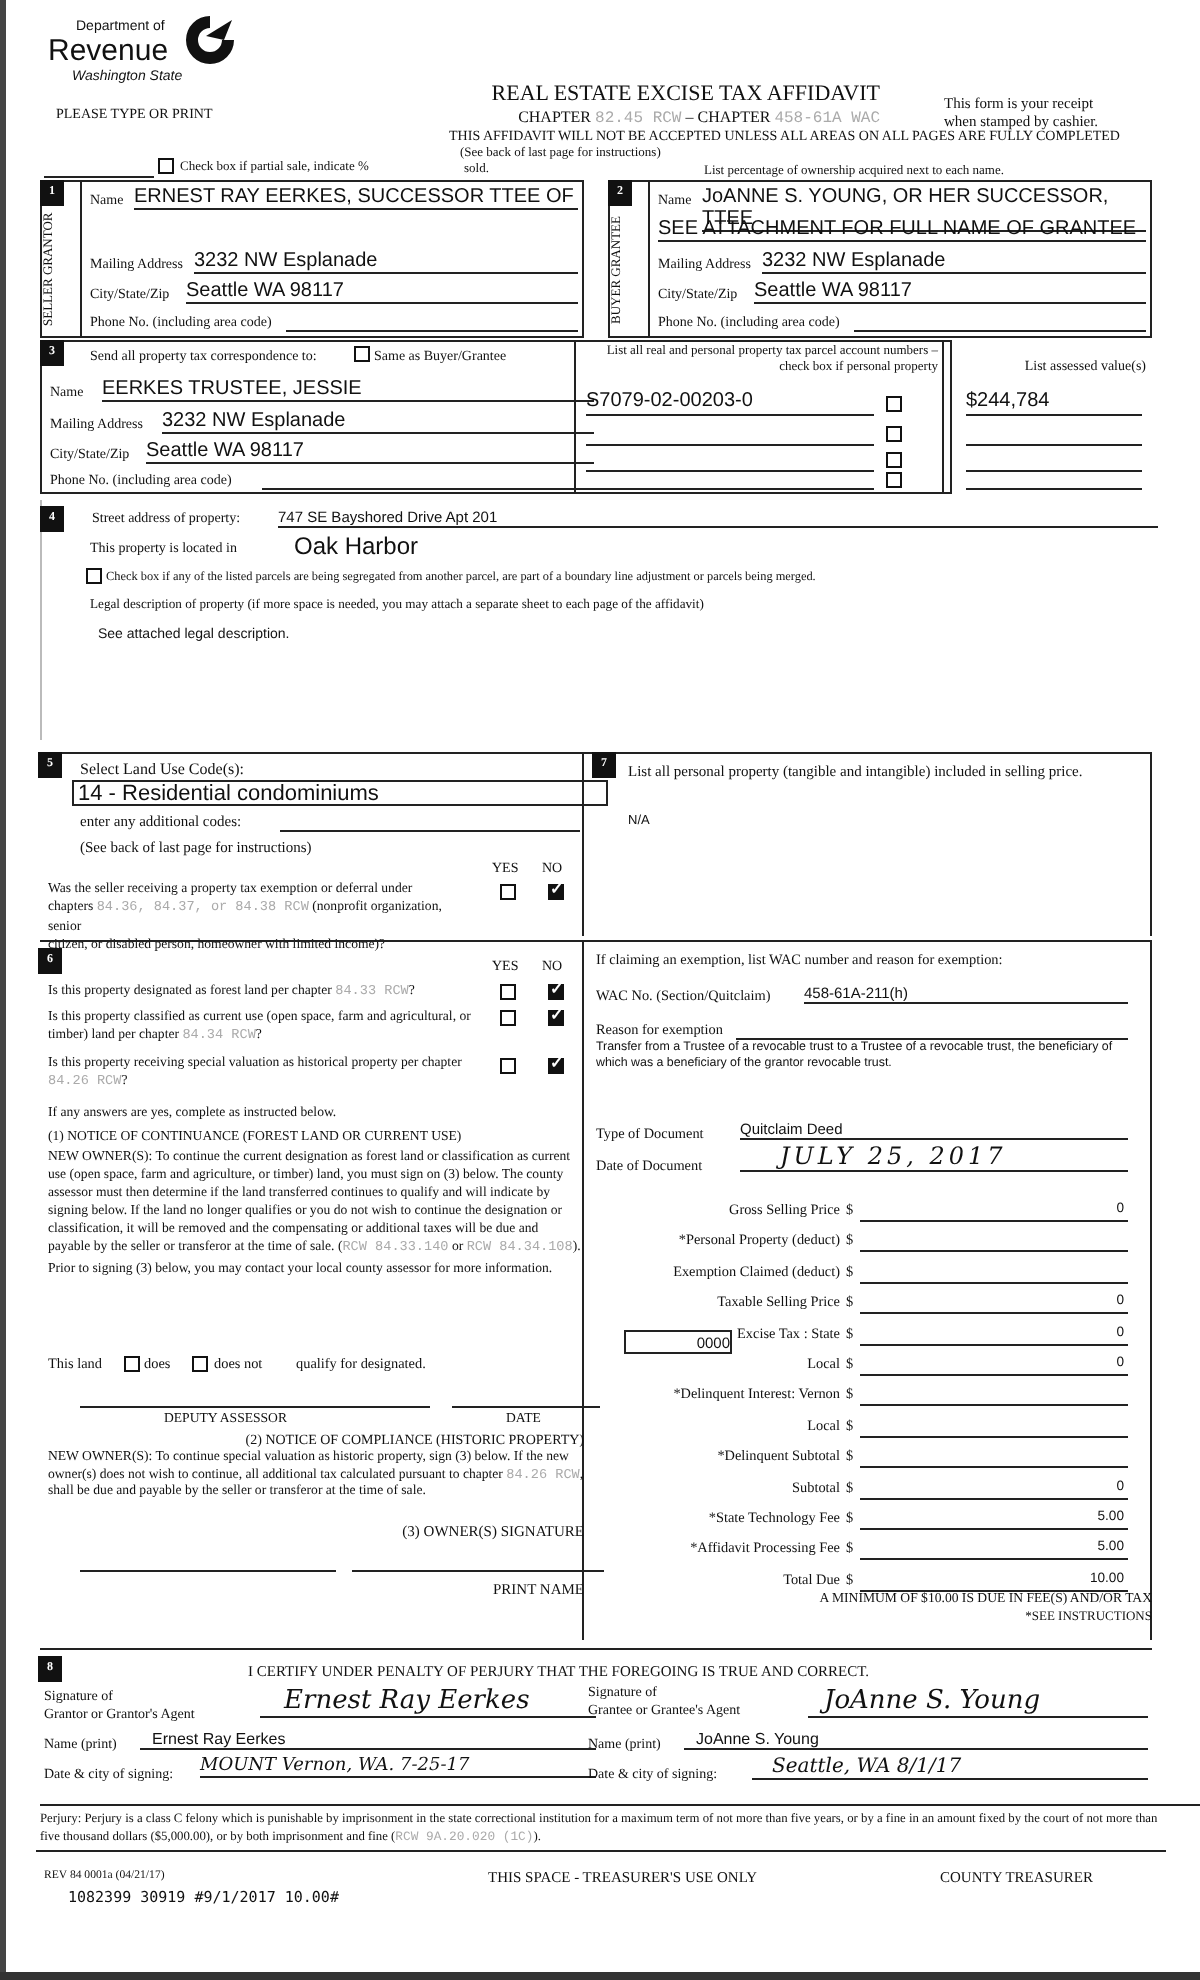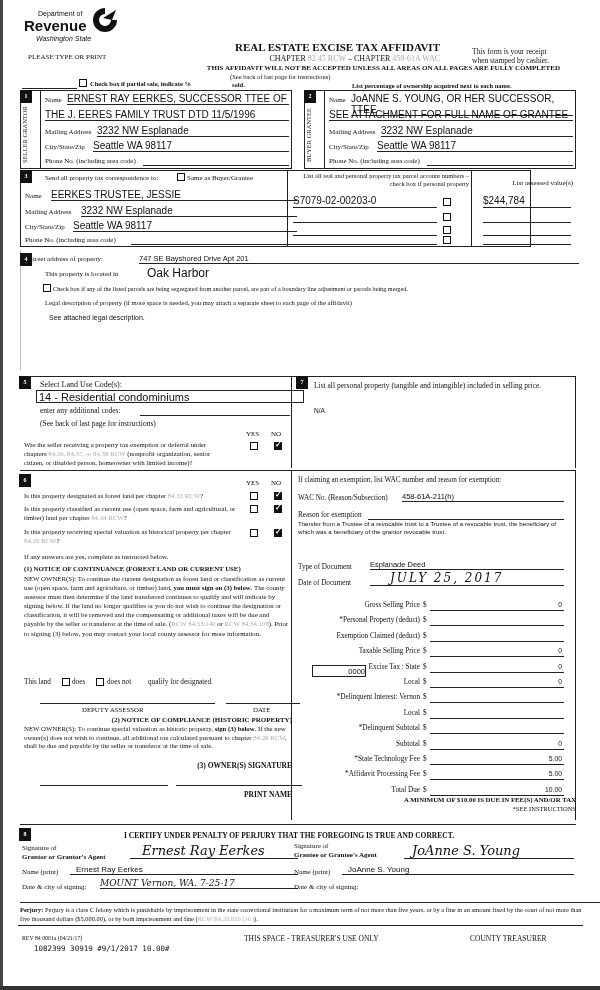--- a/index.html
+++ b/index.html
@@ -1,32 +1,32 @@
 <!DOCTYPE html>
 <html><head>
 <meta charset="utf-8">
 <style>
   * { box-sizing: border-box; margin: 0; padding: 0; }
   html, body { width: 600px; height: 990px; background: #fff; overflow: hidden; }
   body { font-family: "Liberation Serif", serif; color: #111; font-size: 8px; position: relative; }
   .abs { position: absolute; }
   .sans { font-family: "Liberation Sans", sans-serif; }
   .hw { font-family: "DejaVu Serif", serif; font-style: italic; }
-  .bold { font-weight: bold; }
+  .bold { font-weight: normal; }
   .ul { border-bottom: 1px solid #222; }
   .box { border: 1px solid #222; }
   .numtag { background: #111; color: #fff; font-size: 6px; text-align: center; line-height: 13px; width: 12px; height: 13px; position: absolute; font-weight: bold; }
   .cb { width: 8px; height: 8px; border: 1px solid #111; display: inline-block; position: absolute; background: #fff; }
   .cb.checked::after { content: "✓"; position: absolute; left: 0px; top: -3px; font-size: 8px; font-weight: bold; color: #111; }
   .cb.checked { background: #111; }
   .cb.checked::after { color: #fff; }
   .field { font-family: "Liberation Sans", sans-serif; font-size: 10px; }
   .small { font-size: 7px; }
   .tiny { font-size: 6px; }
-  .gray { color: #aaa; }
+  .gray { color: #aaa; font-family: Liberation Mono, monospace; }
   .vert { writing-mode: vertical-rl; transform: rotate(180deg); font-size: 6.5px; text-align: center; line-height: 8px; }
   .vline { position: absolute; width: 1px; background: #222; }
   .hline { position: absolute; height: 1px; background: #222; }
   .right { text-align: right; }
   .center { text-align: right; }
 </style>
 </head>
 <body>
 
 <div class="abs" style="left:24px;top:6px;width:100px;height:40px;">
@@ -52,21 +52,20 @@
 <div class="abs bold" style="left:90px;top:80px;font-size:6.5px;">Check box if partial sale, indicate %</div>
 <div class="abs bold" style="left:232px;top:81px;font-size:6.5px;">sold.</div>
 <div class="abs bold" style="left:352px;top:82px;font-size:6.5px;">List percentage of ownership acquired next to each name.</div>
 
 <div class="abs box" style="left:20px;top:90px;width:272px;height:79px;">
   <div class="numtag" style="left:-1px;top:-1px;">1</div>
   <div class="abs vert" style="left:0px;top:14px;width:18px;height:60px;">SELLER GRANTOR</div>
   <div class="vline" style="left:19px;top:0;height:77px;"></div>
   <div class="abs small" style="left:24px;top:5px;">Name</div>
   <div class="abs field ul" style="left:46px;top:2px;width:222px;">ERNEST RAY EERKES, SUCCESSOR TTEE OF</div>
-  <div class="abs field ul" style="left:24px;top:18px;width:244px;">THE J. EERES FAMILY TRUST DTD 11/5/1996</div>
   <div class="abs small" style="left:24px;top:37px;">Mailing Address</div>
   <div class="abs field ul" style="left:76px;top:34px;width:192px;">3232 NW Esplanade</div>
   <div class="abs small" style="left:24px;top:52px;">City/State/Zip</div>
   <div class="abs field ul" style="left:72px;top:49px;width:196px;">Seattle WA  98117</div>
   <div class="abs small" style="left:24px;top:66px;">Phone No. (including area code)</div>
   <div class="abs ul" style="left:122px;top:74px;width:146px;height:1px;"></div>
 </div>
 
 <div class="abs box" style="left:304px;top:90px;width:272px;height:79px;">
   <div class="numtag" style="left:-1px;top:-1px;">2</div>
@@ -76,21 +75,21 @@
   <div class="abs field ul" style="left:46px;top:2px;width:222px;">JoANNE S. YOUNG, OR HER SUCCESSOR, TTEE</div>
   <div class="abs field ul" style="left:24px;top:18px;width:244px;">SEE ATTACHMENT FOR FULL NAME OF GRANTEE</div>
   <div class="abs small" style="left:24px;top:37px;">Mailing Address</div>
   <div class="abs field ul" style="left:76px;top:34px;width:192px;">3232 NW Esplanade</div>
   <div class="abs small" style="left:24px;top:52px;">City/State/Zip</div>
   <div class="abs field ul" style="left:72px;top:49px;width:196px;">Seattle WA  98117</div>
   <div class="abs small" style="left:24px;top:66px;">Phone No. (including area code)</div>
   <div class="abs ul" style="left:122px;top:74px;width:146px;height:1px;"></div>
 </div>
 
-<div class="abs box" style="left:20px;top:170px;width:511px;height:77px;">
+<div class="abs box" style="left:20px;top:170px;width:456px;height:77px;">
   <div class="numtag" style="left:-1px;top:-1px;">3</div>
   <div class="abs small" style="left:24px;top:3px;">Send all property tax correspondence to:</div>
   <span class="cb" style="left:156px;top:2px;"></span>
   <div class="abs small" style="left:166px;top:3px;">Same as Buyer/Grantee</div>
   <div class="abs small" style="left:4px;top:21px;">Name</div>
   <div class="abs field ul" style="left:30px;top:18px;width:246px;">EERKES TRUSTEE, JESSIE</div>
   <div class="abs small" style="left:4px;top:37px;">Mailing Address</div>
   <div class="abs field ul" style="left:60px;top:34px;width:216px;">3232 NW Esplanade</div>
   <div class="abs small" style="left:4px;top:52px;">City/State/Zip</div>
   <div class="abs field ul" style="left:52px;top:49px;width:224px;">Seattle WA  98117</div>
@@ -119,21 +118,21 @@
   </div>
   <div>
     <div class="abs field ul" style="left:272px;top:62px;width:144px;height:12px;"></div>
     <span class="cb" style="left:422px;top:65px;"></span>
     <div class="abs field ul" style="left:462px;top:62px;width:88px;height:12px;"></div>
   </div>
 </div>
 
 <div class="abs" style="left:20px;top:250px;width:556px;height:120px;border-left:1px solid #bbb;">
   <div class="numtag" style="left:-1px;top:3px;">4</div>
-  <div class="abs small" style="left:8px;top:5px;">Street address of property:</div>
+  <div class="abs small" style="left:25px;top:5px;">Street address of property:</div>
   <div class="abs ul sans" style="left:118px;top:4px;width:440px;font-size:7.5px;">747 SE Bayshored Drive Apt 201</div>
   <div class="abs small" style="left:24px;top:20px;">This property is located in</div>
   <div class="abs sans" style="left:126px;top:16px;font-size:12px;">Oak Harbor</div>
   <span class="cb" style="left:22px;top:34px;"></span>
   <div class="abs tiny" style="left:32px;top:35px;font-size:6.2px;">Check box if any of the listed parcels are being segregated from another parcel, are part of a boundary line adjustment or parcels being merged.</div>
   <div class="abs tiny" style="left:24px;top:49px;font-size:6.6px;">Legal description of property (if more space is needed, you may attach a separate sheet to each page of the affidavit)</div>
   <div class="abs sans" style="left:28px;top:64px;font-size:7px;">See attached legal description.</div>
 </div>
 
 <div class="abs" style="left:20px;top:376px;width:272px;height:92px;border-top:1px solid #222;border-right:1px solid #222;">
@@ -205,27 +204,27 @@
     <span>NEW OWNER(S): To continue special valuation as historic property, </span><span class="bold">sign (3) below</span><span>. If the new owner(s) does not wish to continue, all additional tax calculated pursuant to chapter </span><span class="gray">84.26 RCW</span><span>, shall be due and payable by the seller or transferor at the time of sale.</span>
   </div>
   <div class="abs bold center" style="left:0;top:290px;width:272px;font-size:7.5px;">(3)  OWNER(S) SIGNATURE</div>
   <div class="hline" style="left:20px;top:314px;width:128px;"></div>
   <div class="hline" style="left:156px;top:314px;width:126px;"></div>
   <div class="abs bold center" style="left:0;top:319px;width:272px;font-size:7.5px;">PRINT NAME</div>
 </div>
 
 <div class="abs" style="left:292px;top:470px;width:284px;height:350px;border-top:1px solid #222;border-right:1px solid #222;">
   <div class="abs" style="left:6px;top:5px;font-size:7.2px;">If claiming an exemption, list WAC number and reason for exemption:</div>
-  <div class="abs" style="left:6px;top:23px;font-size:7.2px;">WAC No. (Reason/Subsection)</div>
+  <div class="abs" style="left:6px;top:23px;font-size:7.2px;">WAC No. (Section/Quitclaim)</div>
   <div class="abs sans ul" style="left:110px;top:21px;width:162px;font-size:7.5px;">458-61A-211(h)</div>
   <div class="abs" style="left:6px;top:40px;font-size:7.2px;">Reason for exemption</div>
   <div class="abs ul" style="left:76px;top:48px;width:196px;height:1px;"></div>
   <div class="abs sans" style="left:6px;top:49px;width:272px;font-size:6.2px;line-height:8px;">Transfer from a Trustee of a revocable trust to a Trustee of a revocable trust, the beneficiary of which was a beneficiary of the grantor revocable trust.</div>
   <div class="abs" style="left:6px;top:92px;font-size:7.2px;">Type of Document</div>
-  <div class="abs sans ul" style="left:78px;top:89px;width:194px;font-size:7.5px;">Esplanade Deed</div>
+  <div class="abs sans ul" style="left:78px;top:89px;width:194px;font-size:7.5px;">Quitclaim Deed</div>
   <div class="abs" style="left:6px;top:108px;font-size:7.2px;">Date of Document</div>
   <div class="abs hw ul" style="left:78px;top:100px;width:194px;font-size:12px;padding-left:20px;letter-spacing:2px;">JULY 25, 2017</div>
 
   <div class="abs box sans center" style="left:20px;top:194px;width:54px;height:12px;font-size:7.5px;line-height:11px;">0000</div>
   <div id="tax-rows">
       <div>
         <div class="abs right" style="left: 0px; top: 130px; width: 128px; font-size: 7.2px;">Gross Selling Price</div>
         <div class="abs" style="left: 131px; top: 130px; font-size: 7.2px;">$</div>
         <div class="abs ul right sans" style="left: 138px; top: 130px; width: 134px; height: 10px; font-size: 6.8px; padding-right: 2px;">0</div>
       </div>
@@ -306,20 +305,21 @@
   <div class="abs sans ul" style="left:50px;top:40px;width:228px;font-size:8px;padding-left:6px;">Ernest Ray Eerkes</div>
   <div class="abs" style="left:2px;top:58px;font-size:7px;">Date &amp; city of signing:</div>
   <div class="abs hw ul" style="left:80px;top:53px;width:198px;font-size:9px;">MOUNT Vernon, WA.  7-25-17</div>
 
   <div class="abs" style="left:274px;top:17px;font-size:7px;">Signature of</div>
   <div class="abs bold" style="left:274px;top:26px;font-size:7px;">Grantee or Grantee's Agent</div>
   <div class="abs hw ul" style="left:384px;top:18px;width:170px;font-size:13px;padding-left:8px;">JoAnne S. Young</div>
   <div class="abs" style="left:274px;top:43px;font-size:7px;">Name (print)</div>
   <div class="abs sans ul" style="left:322px;top:40px;width:232px;font-size:8px;padding-left:6px;">JoAnne S. Young</div>
   <div class="abs" style="left:274px;top:58px;font-size:7px;">Date &amp; city of signing:</div>
+  <div class="abs hw ul" style="left:356px;top:53px;width:198px;font-size:10px;padding-left:10px;">Seattle, WA    8/1/17</div>
 
   <div class="hline" style="left:0;top:77px;width:580px;"></div>
 </div>
 
 <div class="abs" style="left:20px;top:906px;width:562px;font-size:6.4px;line-height:8.5px;">
   <span class="bold">Perjury:</span><span> Perjury is a class C felony which is punishable by imprisonment in the state correctional institution for a maximum term of not more than five years, or by a fine in an amount fixed by the court of not more than five thousand dollars ($5,000.00), or by both imprisonment and fine (</span><span class="gray">RCW 9A.20.020 (1C)</span><span>).</span>
 </div>
 <div class="hline" style="left:18px;top:925px;width:565px;"></div>
 <div class="abs" style="left:22px;top:935px;font-size:5.8px;">REV 84 0001a (04/21/17)</div>
 <div class="abs" style="left:244px;top:934px;font-size:7.5px;">THIS SPACE - TREASURER'S USE ONLY</div>

